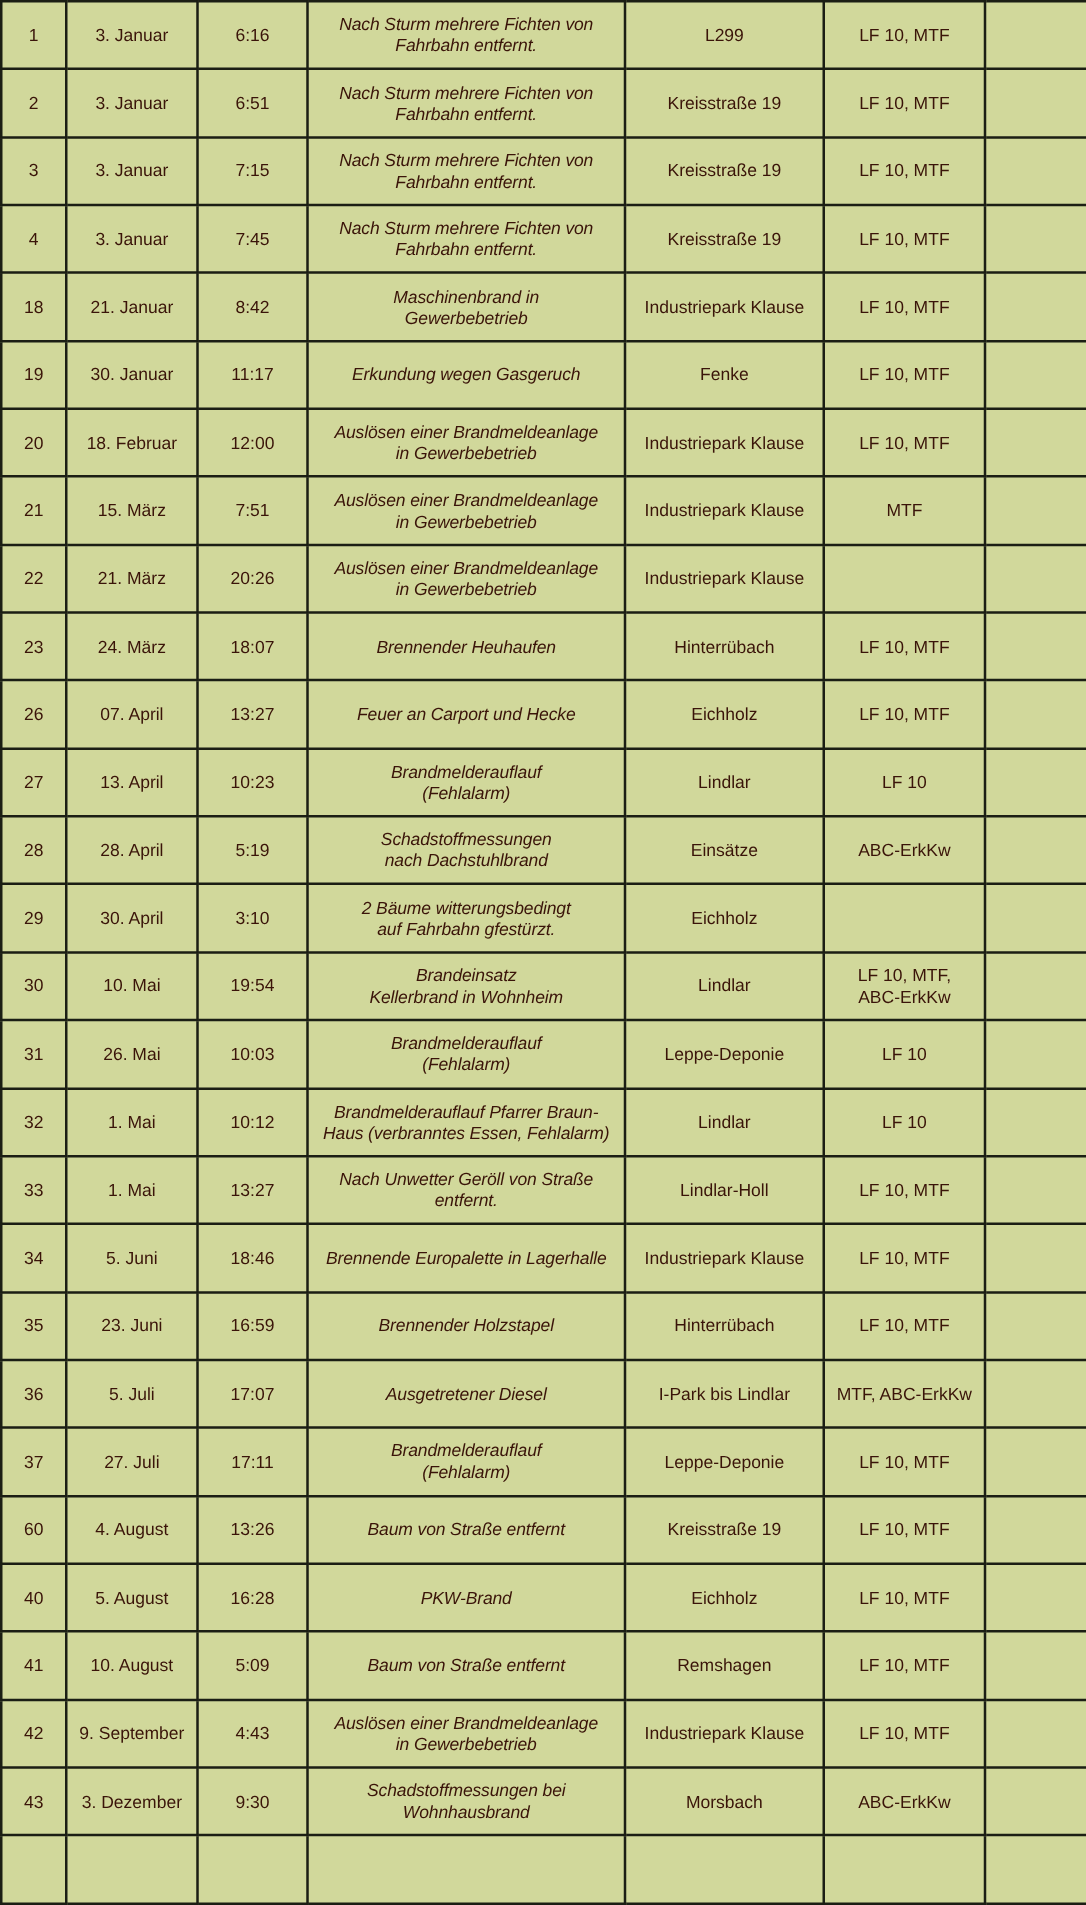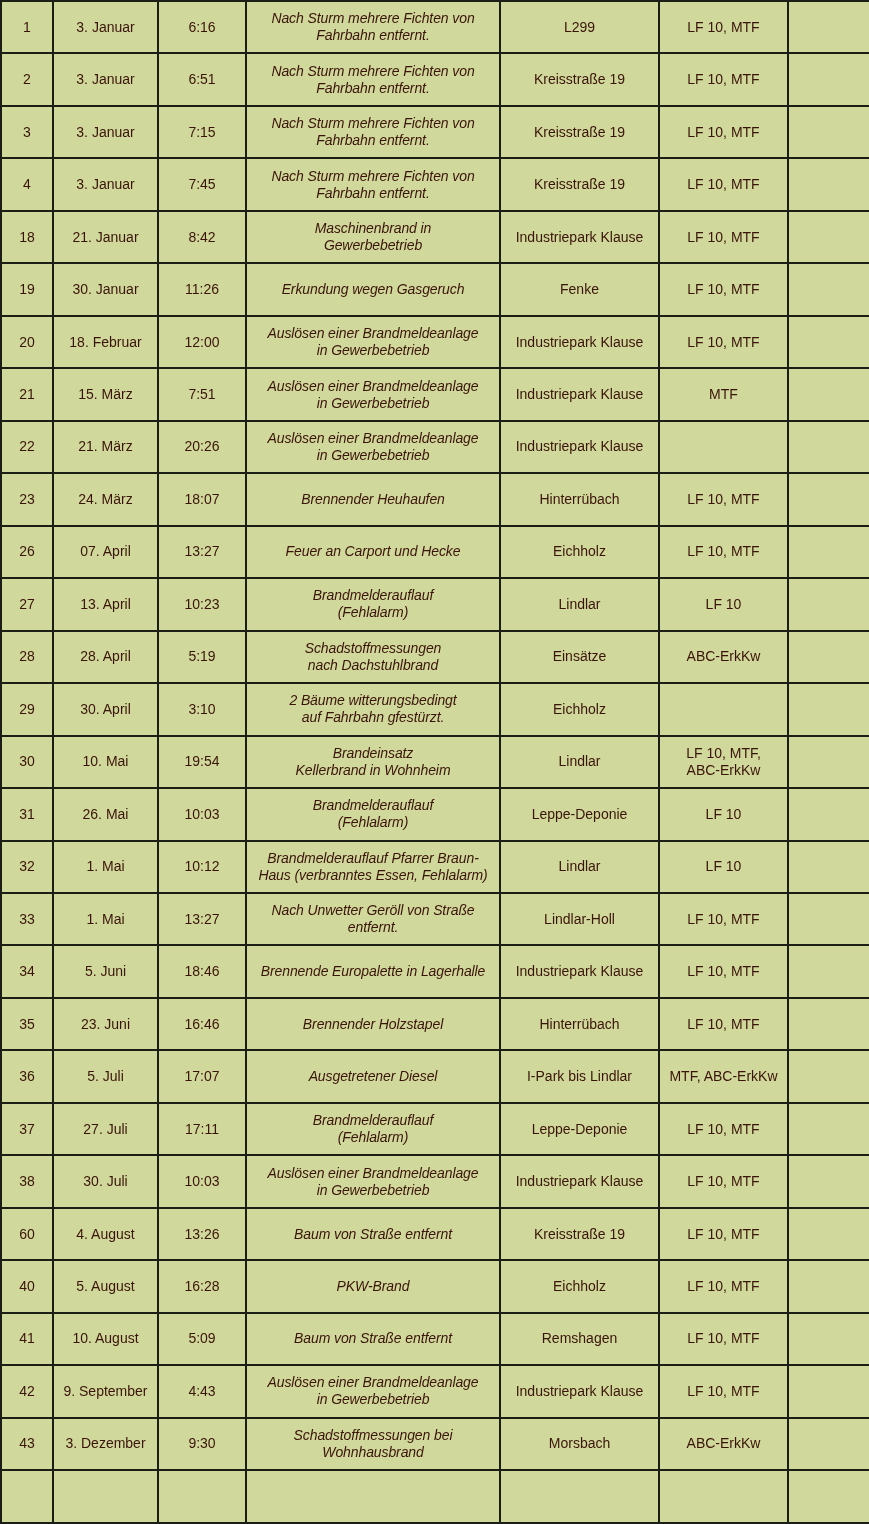--- a/index.html
+++ b/index.html
@@ -94,21 +94,21 @@
         <td>8:42</td>
         <td class="desc">Maschinenbrand in
 Gewerbebetrieb</td>
         <td>Industriepark Klause</td>
         <td>LF 10, MTF</td>
         <td></td>
       </tr>
       <tr>
         <td>19</td>
         <td>30. Januar</td>
-        <td>11:26</td>
+        <td>11:17</td>
         <td class="desc">Erkundung wegen Gasgeruch</td>
         <td>Fenke</td>
         <td>LF 10, MTF</td>
         <td></td>
       </tr>
       <tr>
         <td>20</td>
         <td>18. Februar</td>
         <td>12:00</td>
         <td class="desc">Auslösen einer Brandmeldeanlage
@@ -231,21 +231,21 @@
         <td>5. Juni</td>
         <td>18:46</td>
         <td class="desc">Brennende Europalette in Lagerhalle</td>
         <td>Industriepark Klause</td>
         <td>LF 10, MTF</td>
         <td></td>
       </tr>
       <tr>
         <td>35</td>
         <td>23. Juni</td>
-        <td>16:46</td>
+        <td>16:59</td>
         <td class="desc">Brennender Holzstapel</td>
         <td>Hinterrübach</td>
         <td>LF 10, MTF</td>
         <td></td>
       </tr>
       <tr>
         <td>36</td>
         <td>5. Juli</td>
         <td>17:07</td>
         <td class="desc">Ausgetretener Diesel</td>
@@ -253,30 +253,20 @@
         <td>MTF, ABC-ErkKw</td>
         <td></td>
       </tr>
       <tr>
         <td>37</td>
         <td>27. Juli</td>
         <td>17:11</td>
         <td class="desc">Brandmelderauflauf
 (Fehlalarm)</td>
         <td>Leppe-Deponie</td>
-        <td>LF 10, MTF</td>
-        <td></td>
-      </tr>
-      <tr>
-        <td>38</td>
-        <td>30. Juli</td>
-        <td>10:03</td>
-        <td class="desc">Auslösen einer Brandmeldeanlage
-in Gewerbebetrieb</td>
-        <td>Industriepark Klause</td>
         <td>LF 10, MTF</td>
         <td></td>
       </tr>
       <tr>
         <td>60</td>
         <td>4. August</td>
         <td>13:26</td>
         <td class="desc">Baum von Straße entfernt</td>
         <td>Kreisstraße 19</td>
         <td>LF 10, MTF</td>

